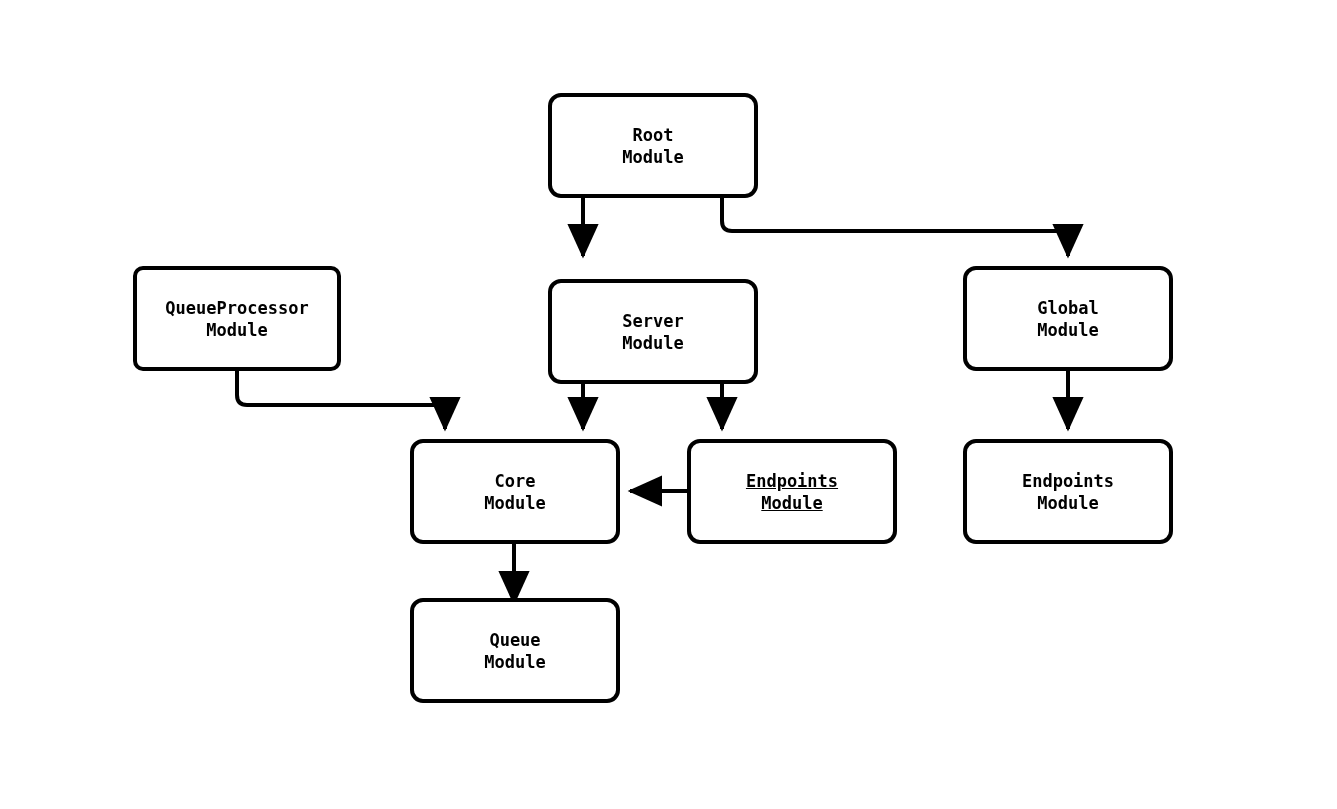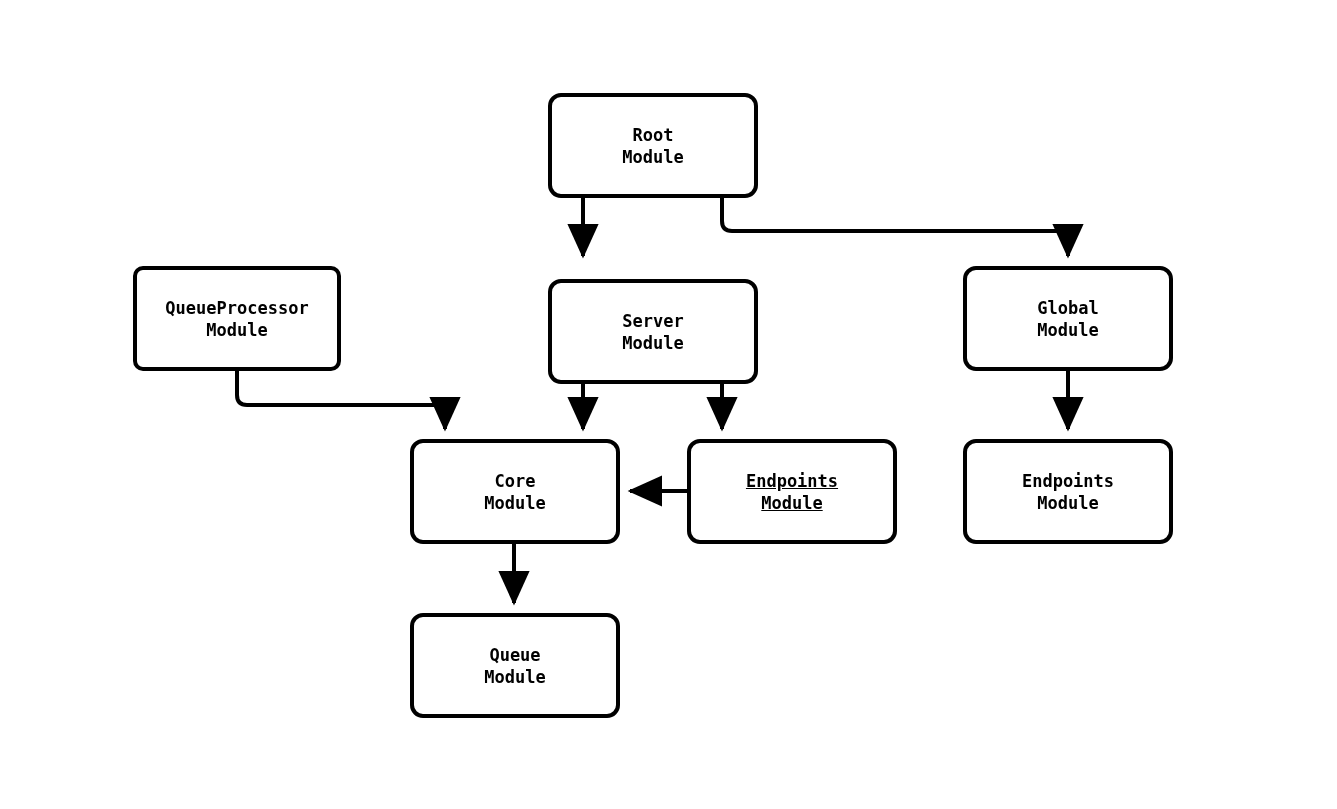--- a/index.html
+++ b/index.html
@@ -113,19 +113,19 @@
     <div class="node" style="left:687px; top:439px; width:210px; height:105px;text-decoration:underline;">
       <span class="node-line">Endpoints</span>
       <span class="node-line">Module</span>
     </div>
 
     <div class="node" style="left:963px; top:439px; width:210px; height:105px;">
       <span class="node-line">Endpoints</span>
       <span class="node-line">Module</span>
     </div>
 
-    <div class="node" style="left:410px; top:613px; width:210px; height:105px;">
+    <div class="node" style="left:410px; top:598px; width:210px; height:105px;">
       <span class="node-line">Queue</span>
       <span class="node-line">Module</span>
     </div>
 
   </div>
 </div>
 
 </body></html>

